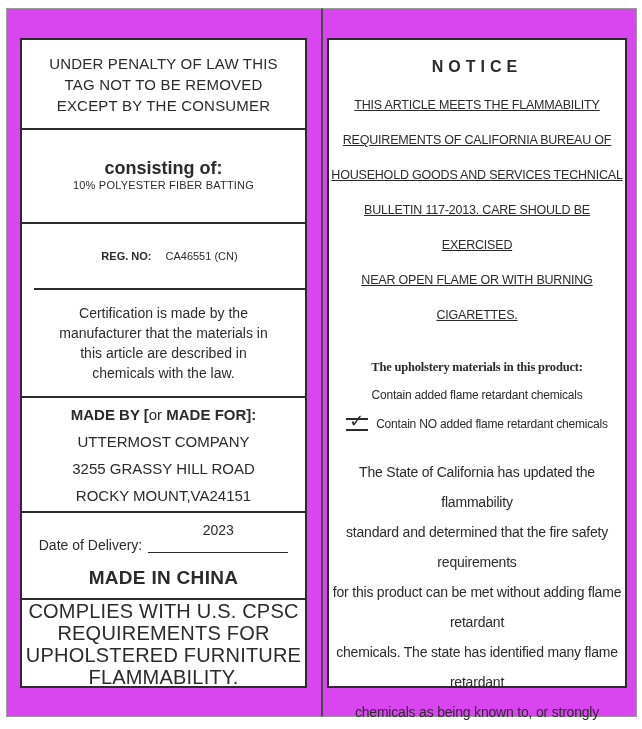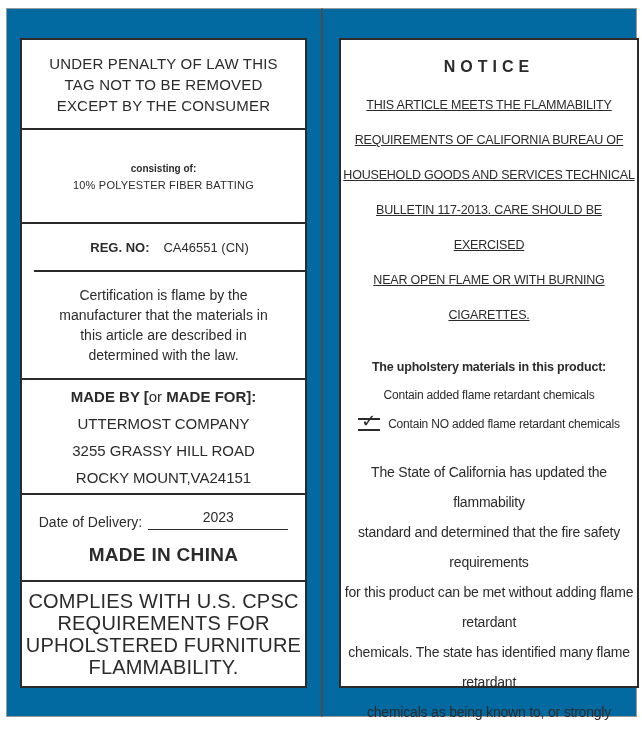--- a/index.html
+++ b/index.html
@@ -8,85 +8,85 @@
     font-family: "Liberation Sans", sans-serif;
     color: #2b2b2b;
     position: relative;
   }
   .sheet { position: relative; width: 642px; height: 729px; background: #fff; }
 
   .page {
     position: absolute;
     top: 8px;
     height: 709px;
-    background: #0369a1;
+    background: #d946ef;
     border: 1px solid #9a9a9a;
   }
   .page-left  { left: 6px;   width: 316px; border-right: 1px solid #4a4a4a; }
   .page-right { left: 322px; width: 315px; border-left: 1px solid #4a4a4a; }
 
   .inner-box {
     position: absolute;
     border: 2px solid #2b2b2b;
     background: #fff;
     display: flex;
     flex-direction: column;
   }
   .page-left  .inner-box { left: 13px; top: 29px; width: 287px; height: 650px; }
-  .page-right .inner-box { left: 16px; top: 29px; width: 300px; height: 650px; }
+  .page-right .inner-box { left: 4px; top: 29px; width: 300px; height: 650px; }
 
   .sec {
     border-bottom: 2px solid #2b2b2b;
     display: flex;
     flex-direction: column;
     justify-content: center;
     align-items: center;
     text-align: center;
     flex-shrink: 0;
   }
   .sec:last-child { border-bottom: none; flex: 1; }
 
   
   .sec-penalty   { height: 90px;  font-size: 15px; line-height: 21px; letter-spacing: 0.2px; }
   .sec-material  { height: 94px; }
   .sec-material .mat-title    { font-size: 15px; font-weight: bold; line-height: 20px; letter-spacing: 0.3px; }
-  .sec-material .mat-subtitle { font-size: 10px; font-weight: bold; line-height: 19px; }
+  .sec-material .mat-subtitle { font-size: 18px; font-weight: bold; line-height: 19px; }
   .sec-material .mat-line     { font-size: 11px; line-height: 15px; letter-spacing: 0.2px; }
-  .sec-reg       { height: 48px; font-size: 13px; flex-direction: row; margin-left: 12px; }
+  .sec-reg       { height: 66px; font-size: 11px; flex-direction: row; margin-left: 12px; }
   .sec-reg .reg-label { font-weight: bold; margin-right: 14px; }
   .sec-cert      { height: 108px; font-size: 14px; line-height: 20px; }
   .sec-madeby    { height: 115px; font-size: 15px; line-height: 27px; }
   .sec-madeby .mb-heading { font-weight: bold; }
   .sec-madeby .mb-heading .mb-or { font-weight: normal; text-align: center; }
   .sec-delivery  { height: 87px; font-size: 14px; }
   .delivery-row { display: flex; align-items: flex-end; justify-content: flex-start; margin-bottom: 14px; }
   .delivery-label { margin-right: 6px; }
   .delivery-line {
     display: inline-block;
     width: 140px;
     border-bottom: 1.5px solid #2b2b2b;
     text-align: center;
     font-size: 14px;
-    padding-bottom: 4px;
+    padding-bottom: 14px;
   }
   .made-in { font-size: 19px; font-weight: bold; letter-spacing: 0.3px; }
   .sec-cpsc-left { font-size: 20px; line-height: 22px; letter-spacing: 0.2px; }
 
   
   .sec-main-right {
     flex: 1;
     border-bottom: 2px solid #2b2b2b;
     display: block;
     text-align: center;
     padding-top: 16px;
   }
   .notice-title { font-size: 16px; font-weight: bold; letter-spacing: 5px; line-height: 22px; }
   .notice-lines { margin-top: 10px; text-decoration: underline; }
   .notice-line  { font-size: 12.5px; line-height: 35px; letter-spacing: -0.2px; }
-  .uph-heading  { margin-top: 20px; font-size: 12.5px; font-weight: bold; line-height: 28px; letter-spacing: -0.2px; }
+  .uph-heading  { margin-top: 20px; font-size: 12.5px; font-weight: bold; line-height: 28px; letter-spacing: -0.2px; font-family: Liberation Serif, serif; }
   .uph-option   { font-size: 12px; line-height: 28px; letter-spacing: -0.2px; }
   .uph-check-row {
     display: flex;
     justify-content: center;
     align-items: center;
     height: 30px;
     font-size: 12px;
     letter-spacing: -0.2px;
   }
   .checkbox {
@@ -126,24 +126,24 @@
         <div class="mat-subtitle">consisting of:</div>
         <div class="mat-line">10% POLYESTER FIBER BATTING</div>
       </div>
 
       <div class="sec sec-reg">
         <span class="reg-label">REG. NO:</span>
         <span class="reg-value">CA46551 (CN)</span>
       </div>
 
       <div class="sec sec-cert">
-        <div>Certification is flame by the</div>
+        <div>Certification is made by the</div>
         <div>manufacturer that the materials in</div>
         <div>this article are described in</div>
-        <div>determined with the law.</div>
+        <div>chemicals with the law.</div>
       </div>
 
       <div class="sec sec-madeby">
         <div class="mb-heading"><span>MADE BY [</span><span class="mb-or">or</span><span> MADE FOR]:</span></div>
         <div>UTTERMOST COMPANY</div>
         <div>3255 GRASSY HILL ROAD</div>
         <div>ROCKY MOUNT,VA24151</div>
       </div>
 
       <div class="sec sec-delivery">

